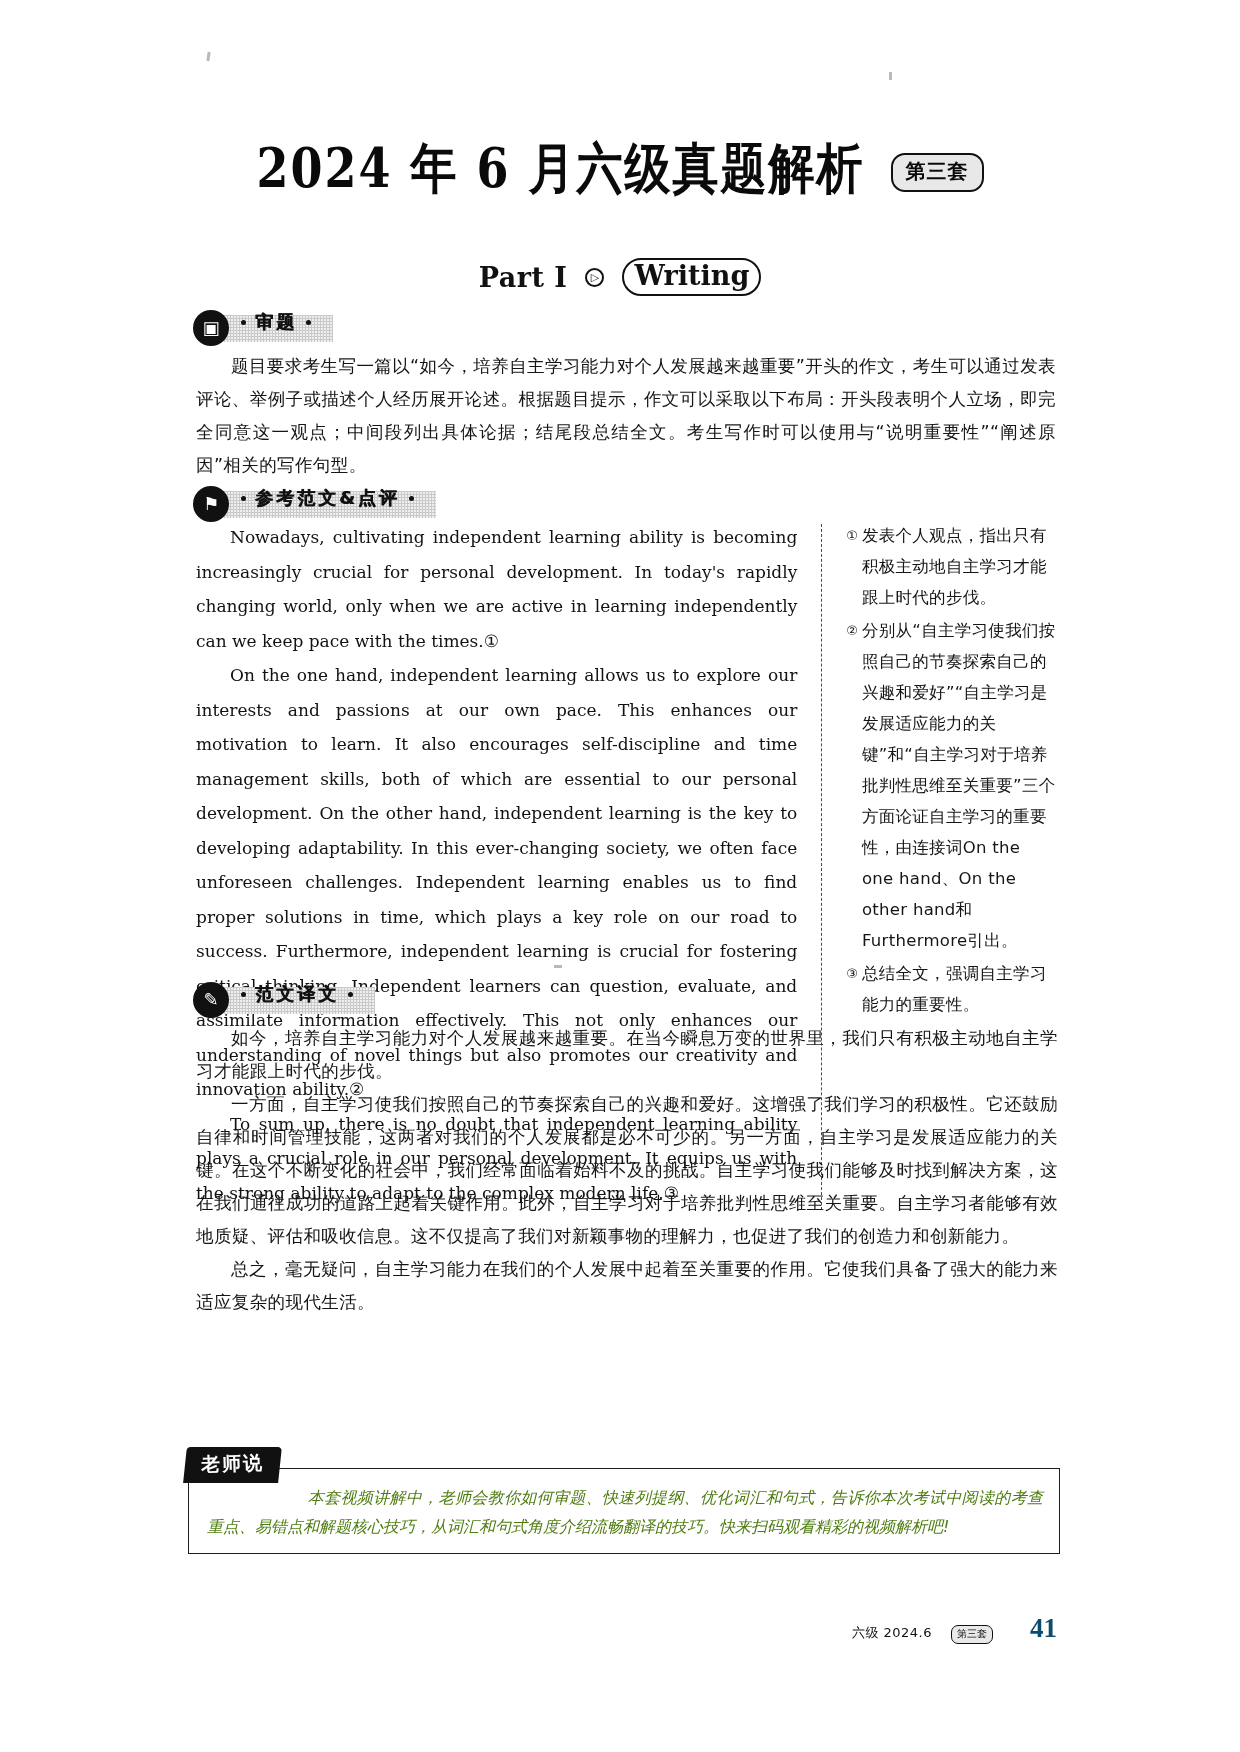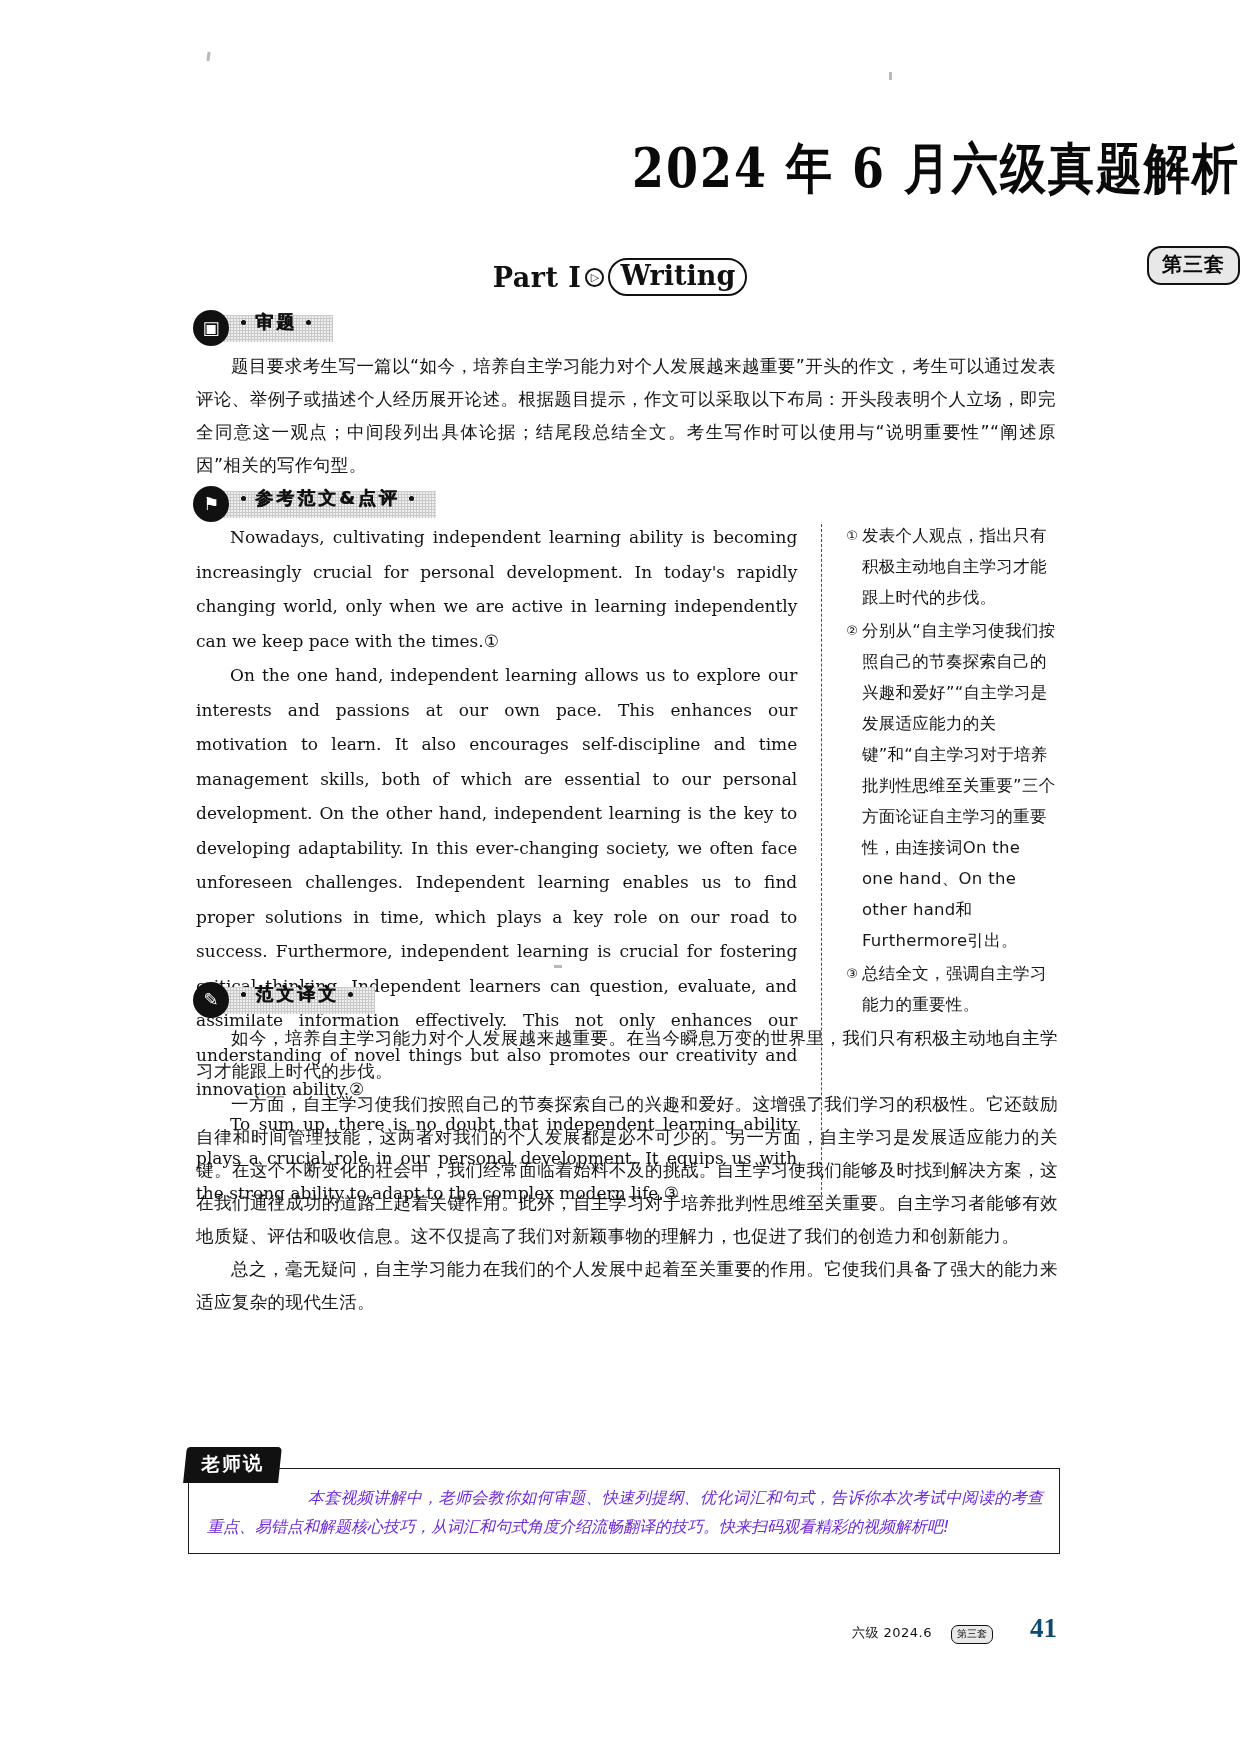--- a/index.html
+++ b/index.html
@@ -18,23 +18,22 @@
   }
   
   .speck { position:absolute; background:#b9b9b9; }
   #sp1 { left:207px; top:52px; width:3px; height:9px; transform:rotate(8deg); }
   #sp2 { left:889px; top:72px; width:3px; height:8px; }
   #sp3 { left:554px; top:965px; width:8px; height:3px; }
 
   
   .title-row {
     position:absolute; left:0; right:0; top:138px;
-    display:flex; align-items:flex-end; justify-content:center;
-    gap:40px;
-    flex-direction:column;
+    display:flex; align-items:center; justify-content:center;
+    gap:26px;
   }
   .doc-title {
     font-family:"DejaVu Serif", serif;
     font-weight:bold;
     font-size:46px;
     letter-spacing:2px;
     color:#0a0a0a;
     white-space:nowrap;
     transform:scaleY(1.18);
   }
@@ -48,21 +47,21 @@
     letter-spacing:1px;
     background:#e8e8e8;
     color:#0a0a0a;
     margin-top:6px;
   }
 
   
   .part-row {
     position:absolute; left:0; right:0; top:258px;
     display:flex; align-items:center; justify-content:center;
-    gap:2px;
+    gap:16px;
   }
   .part-label {
     font-family:"DejaVu Serif", serif;
     font-weight:bold; font-size:27px; letter-spacing:0.5px;
   }
   .part-marker {
     width:19px; height:19px; border:2px solid #111; border-radius:50%;
     display:inline-flex; align-items:center; justify-content:center;
     font-size:11px; line-height:1; font-family:"DejaVu Sans", sans-serif;
     margin:0 2px;
@@ -186,21 +185,21 @@
     font-family:"DejaVu Sans", sans-serif;
     font-weight:bold;
     font-size:19px; letter-spacing:2px;
     padding:4px 16px 6px 16px;
     border-radius:4px 4px 0 0;
     transform:skewX(-6deg);
   }
   .teacher-tag span { display:inline-block; transform:skewX(6deg) rotate(-2deg); }
   .teacher-text {
     font-family:"DejaVu Sans", sans-serif;
-    font-size:16px; line-height:29px; color:#6d28d9;
+    font-size:16px; line-height:29px; color:#4d7c0f;
     text-align:justify;
     text-indent:6.3em;
     font-style:italic;
   }
 
   
   .footer {
     position:absolute; right:183px; top:1613px;
     display:flex; align-items:baseline; gap:19px;
   }

